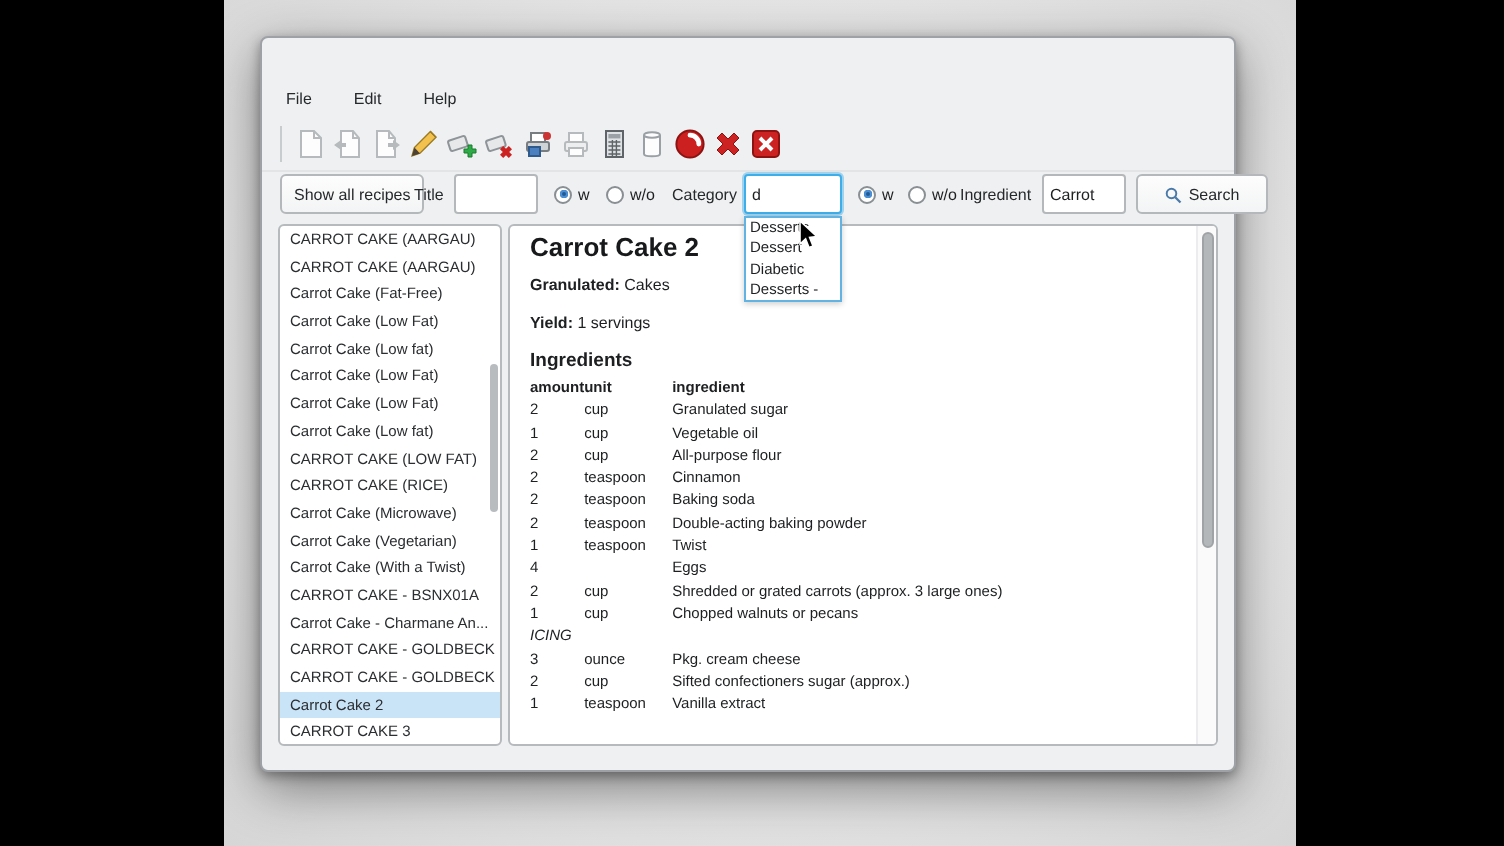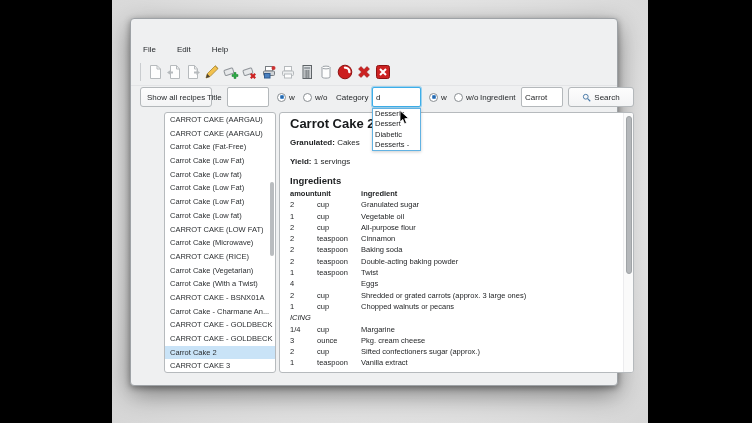--- a/index.html
+++ b/index.html
@@ -41,21 +41,21 @@
   .lbl{height:20px;display:flex;align-items:center;color:#26292c;}
   .field{height:20px;box-sizing:border-box;background:#fff;border:1px solid #b4b8bb;border-radius:2px;
     font-size:8px;padding:0 3px;display:flex;align-items:center;color:#1d1f21;}
   .field.focused{border:1px solid #3daee9;box-shadow:0 0 0 1px rgba(61,174,233,.45);}
   .radio-wrap{height:20px;display:flex;align-items:center;gap:3px;}
   .radio{width:9px;height:9px;border-radius:50%;border:1px solid #8a8f93;background:#fff;box-sizing:border-box;position:relative;}
   .radio.sel::after{content:"";position:absolute;left:1.5px;top:1.5px;width:4px;height:4px;border-radius:50%;
     background:#235a92;box-shadow:0 0 0 1px #4a90d9 inset;}
   .search-btn svg{width:9px;height:9px;margin-right:3px;}
   
-  .panel{position:absolute;top:93px;background:#fff;border:1px solid #b6babd;border-radius:3px;box-sizing:border-box;overflow:hidden;margin-left:25px;}
+  .panel{position:absolute;top:93px;background:#fff;border:1px solid #b6babd;border-radius:3px;box-sizing:border-box;overflow:hidden;}
   .list-panel{left:8px;width:112px;height:261px;}
   .content-panel{left:123px;width:355px;height:261px;}
   .list-item{height:13.7px;line-height:13.7px;font-size:7.5px;padding-left:5px;white-space:nowrap;
     overflow:hidden;text-overflow:ellipsis;color:#2b2e31;}
   .list-item.selected{background:#c9e3f7;}
   .list-scroll{position:absolute;right:1px;top:69px;width:4px;height:74px;border-radius:2px;background:#b9bcbf;}
   .content-scroll-track{position:absolute;right:0;top:0;bottom:0;width:9px;border-left:1px solid #ececee;background:#fafafa;}
   .content-scroll{position:absolute;right:1.5px;top:3px;width:6px;height:158px;border-radius:3px;
     background:#b4b7ba;border:1px solid #9fa3a6;box-sizing:border-box;}
   .content-inner{position:absolute;left:0;top:0;right:10px;bottom:0;padding:4px 0 0 10px;}
@@ -221,22 +221,22 @@
     <div id="recipe-list">
         <div class="list-item">CARROT CAKE (AARGAU)</div>
         <div class="list-item">CARROT CAKE (AARGAU)</div>
         <div class="list-item">Carrot Cake (Fat-Free)</div>
         <div class="list-item">Carrot Cake (Low Fat)</div>
         <div class="list-item">Carrot Cake (Low fat)</div>
         <div class="list-item">Carrot Cake (Low Fat)</div>
         <div class="list-item">Carrot Cake (Low Fat)</div>
         <div class="list-item">Carrot Cake (Low fat)</div>
         <div class="list-item">CARROT CAKE (LOW FAT)</div>
+        <div class="list-item">CARROT CAKE (RICE)</div>
         <div class="list-item">Carrot Cake (Microwave)</div>
-        <div class="list-item">CARROT CAKE (RICE)</div>
         <div class="list-item">Carrot Cake (Vegetarian)</div>
         <div class="list-item">Carrot Cake (With a Twist)</div>
         <div class="list-item">CARROT CAKE - BSNX01A</div>
         <div class="list-item">Carrot Cake - Charmane An...</div>
         <div class="list-item">CARROT CAKE - GOLDBECK</div>
         <div class="list-item">CARROT CAKE - GOLDBECK</div>
         <div class="list-item selected">Carrot Cake 2</div>
         <div class="list-item">CARROT CAKE 3</div>
       </div>
     <div class="list-scroll"></div>
@@ -310,25 +310,20 @@
             </tr>
             <tr>
               <td>1</td>
               <td>cup</td>
               <td>Chopped walnuts or pecans</td>
             </tr>
             <tr>
               <td colspan="3" class="section">ICING</td>
             </tr>
             <tr>
-              <td>1/4</td>
-              <td>cup</td>
-              <td>Margarine</td>
-            </tr>
-            <tr>
               <td>3</td>
               <td>ounce</td>
               <td>Pkg. cream cheese</td>
             </tr>
             <tr>
               <td>2</td>
               <td>cup</td>
               <td>Sifted confectioners sugar (approx.)</td>
             </tr>
             <tr>

